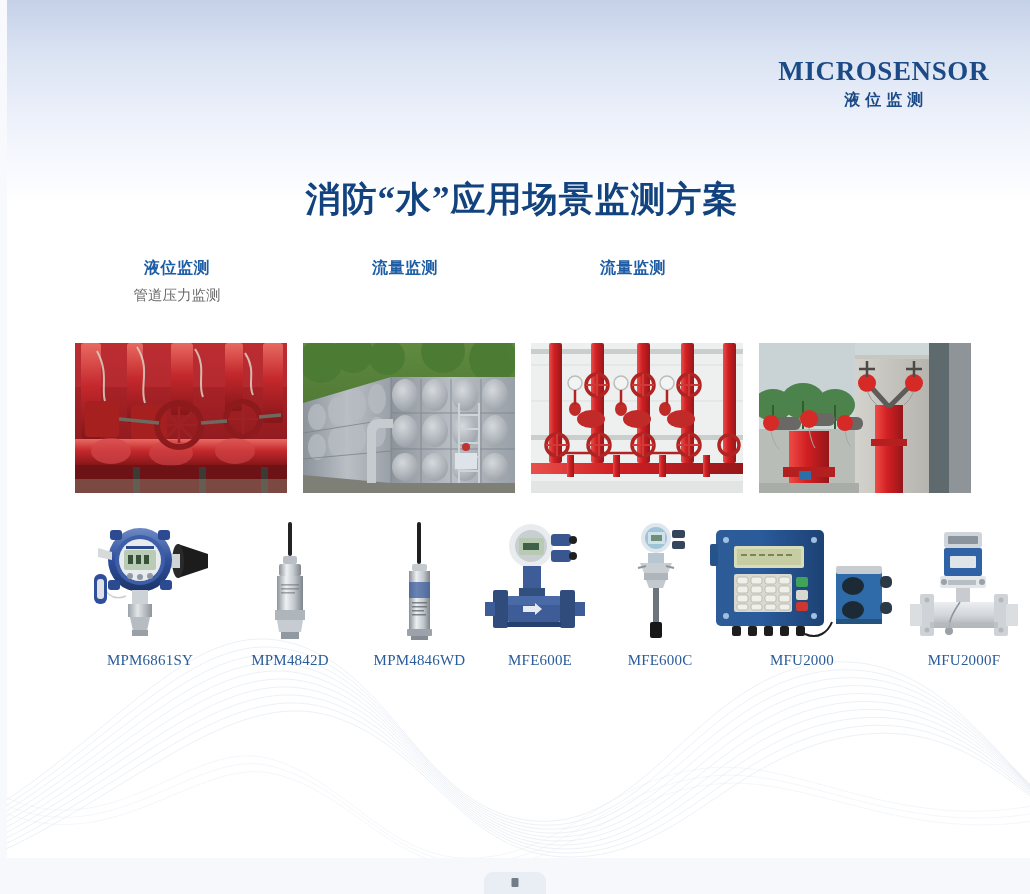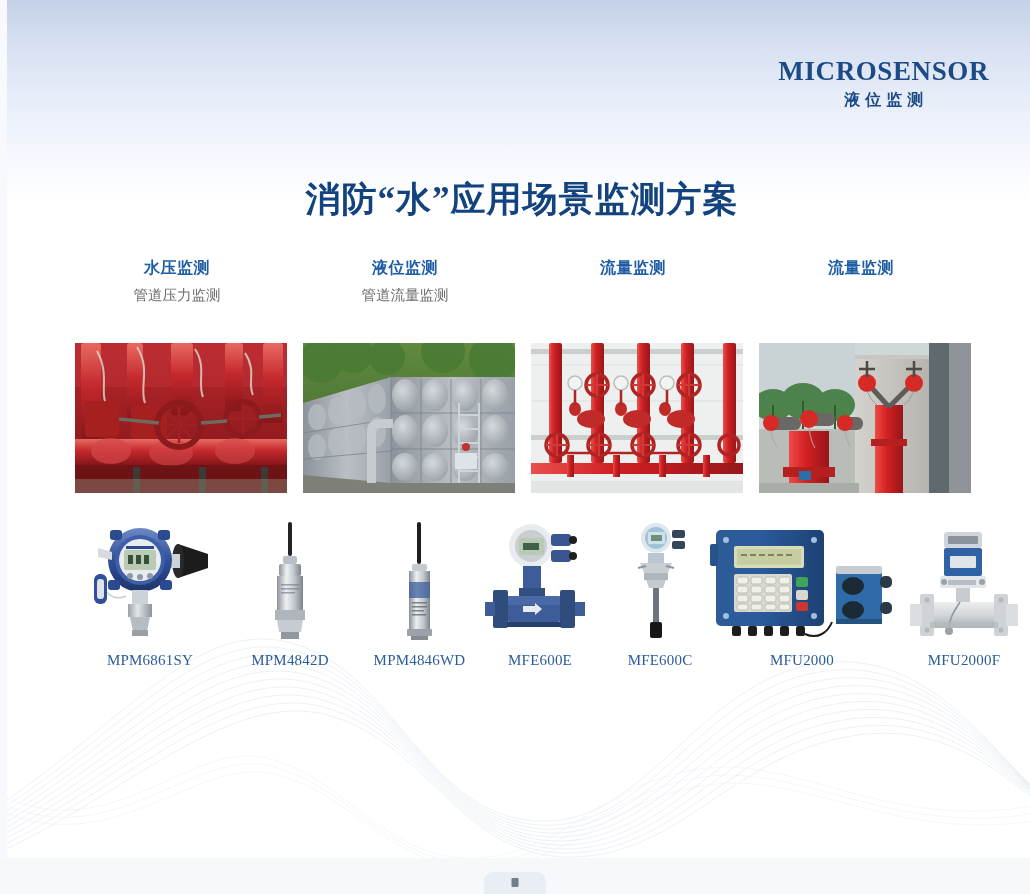--- a/index.html
+++ b/index.html
@@ -113,26 +113,22 @@
 
   <div class="logo">
     <div class="logo-en">MICROSENSOR</div>
     <div class="logo-cn">液位监测</div>
   </div>
 
   <div class="title">消防“水”应用场景监测方案</div>
 
   <div class="headers">
     <div class="col-head">
-      <h3>水压监测</h3>
+      <h3>液位监测</h3>
       <p>管道压力监测</p>
-    </div>
-    <div class="col-head">
-      <h3>液位监测</h3>
-      <p>管道流量监测</p>
     </div>
     <div class="col-head">
       <h3>流量监测</h3>
     </div>
     <div class="col-head">
       <h3>流量监测</h3>
     </div>
   </div>
 
   <div class="photos">

